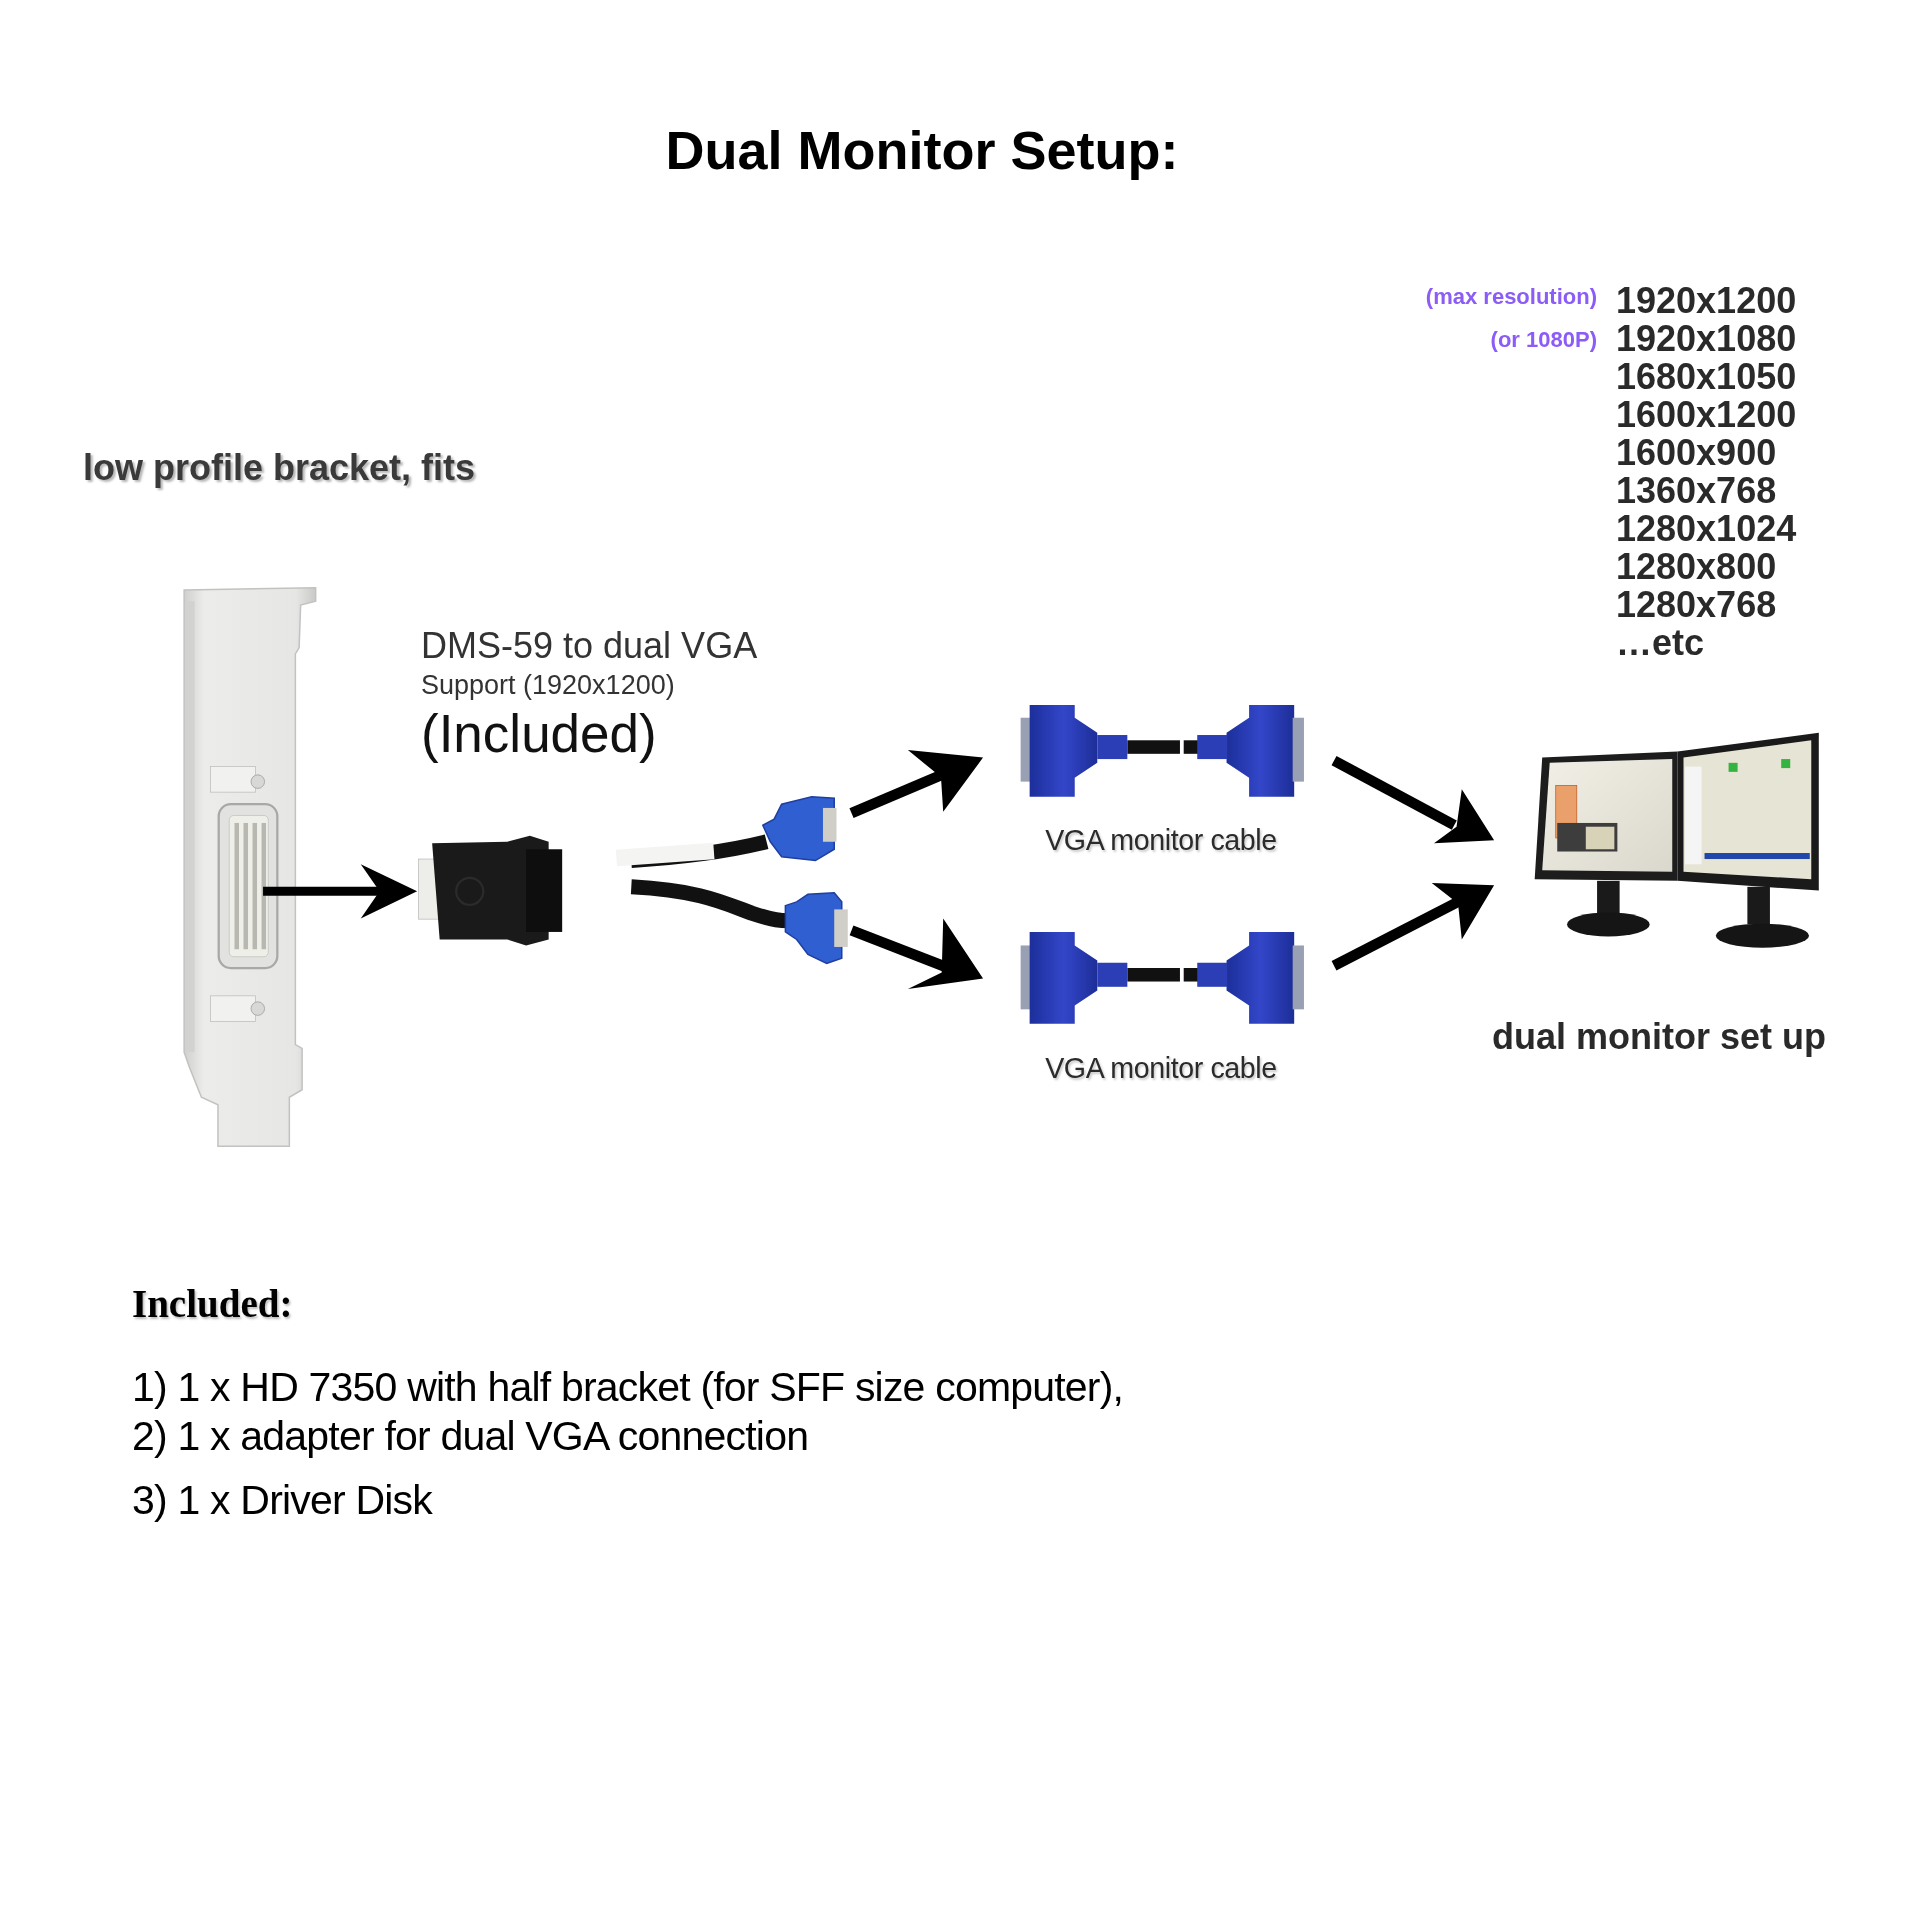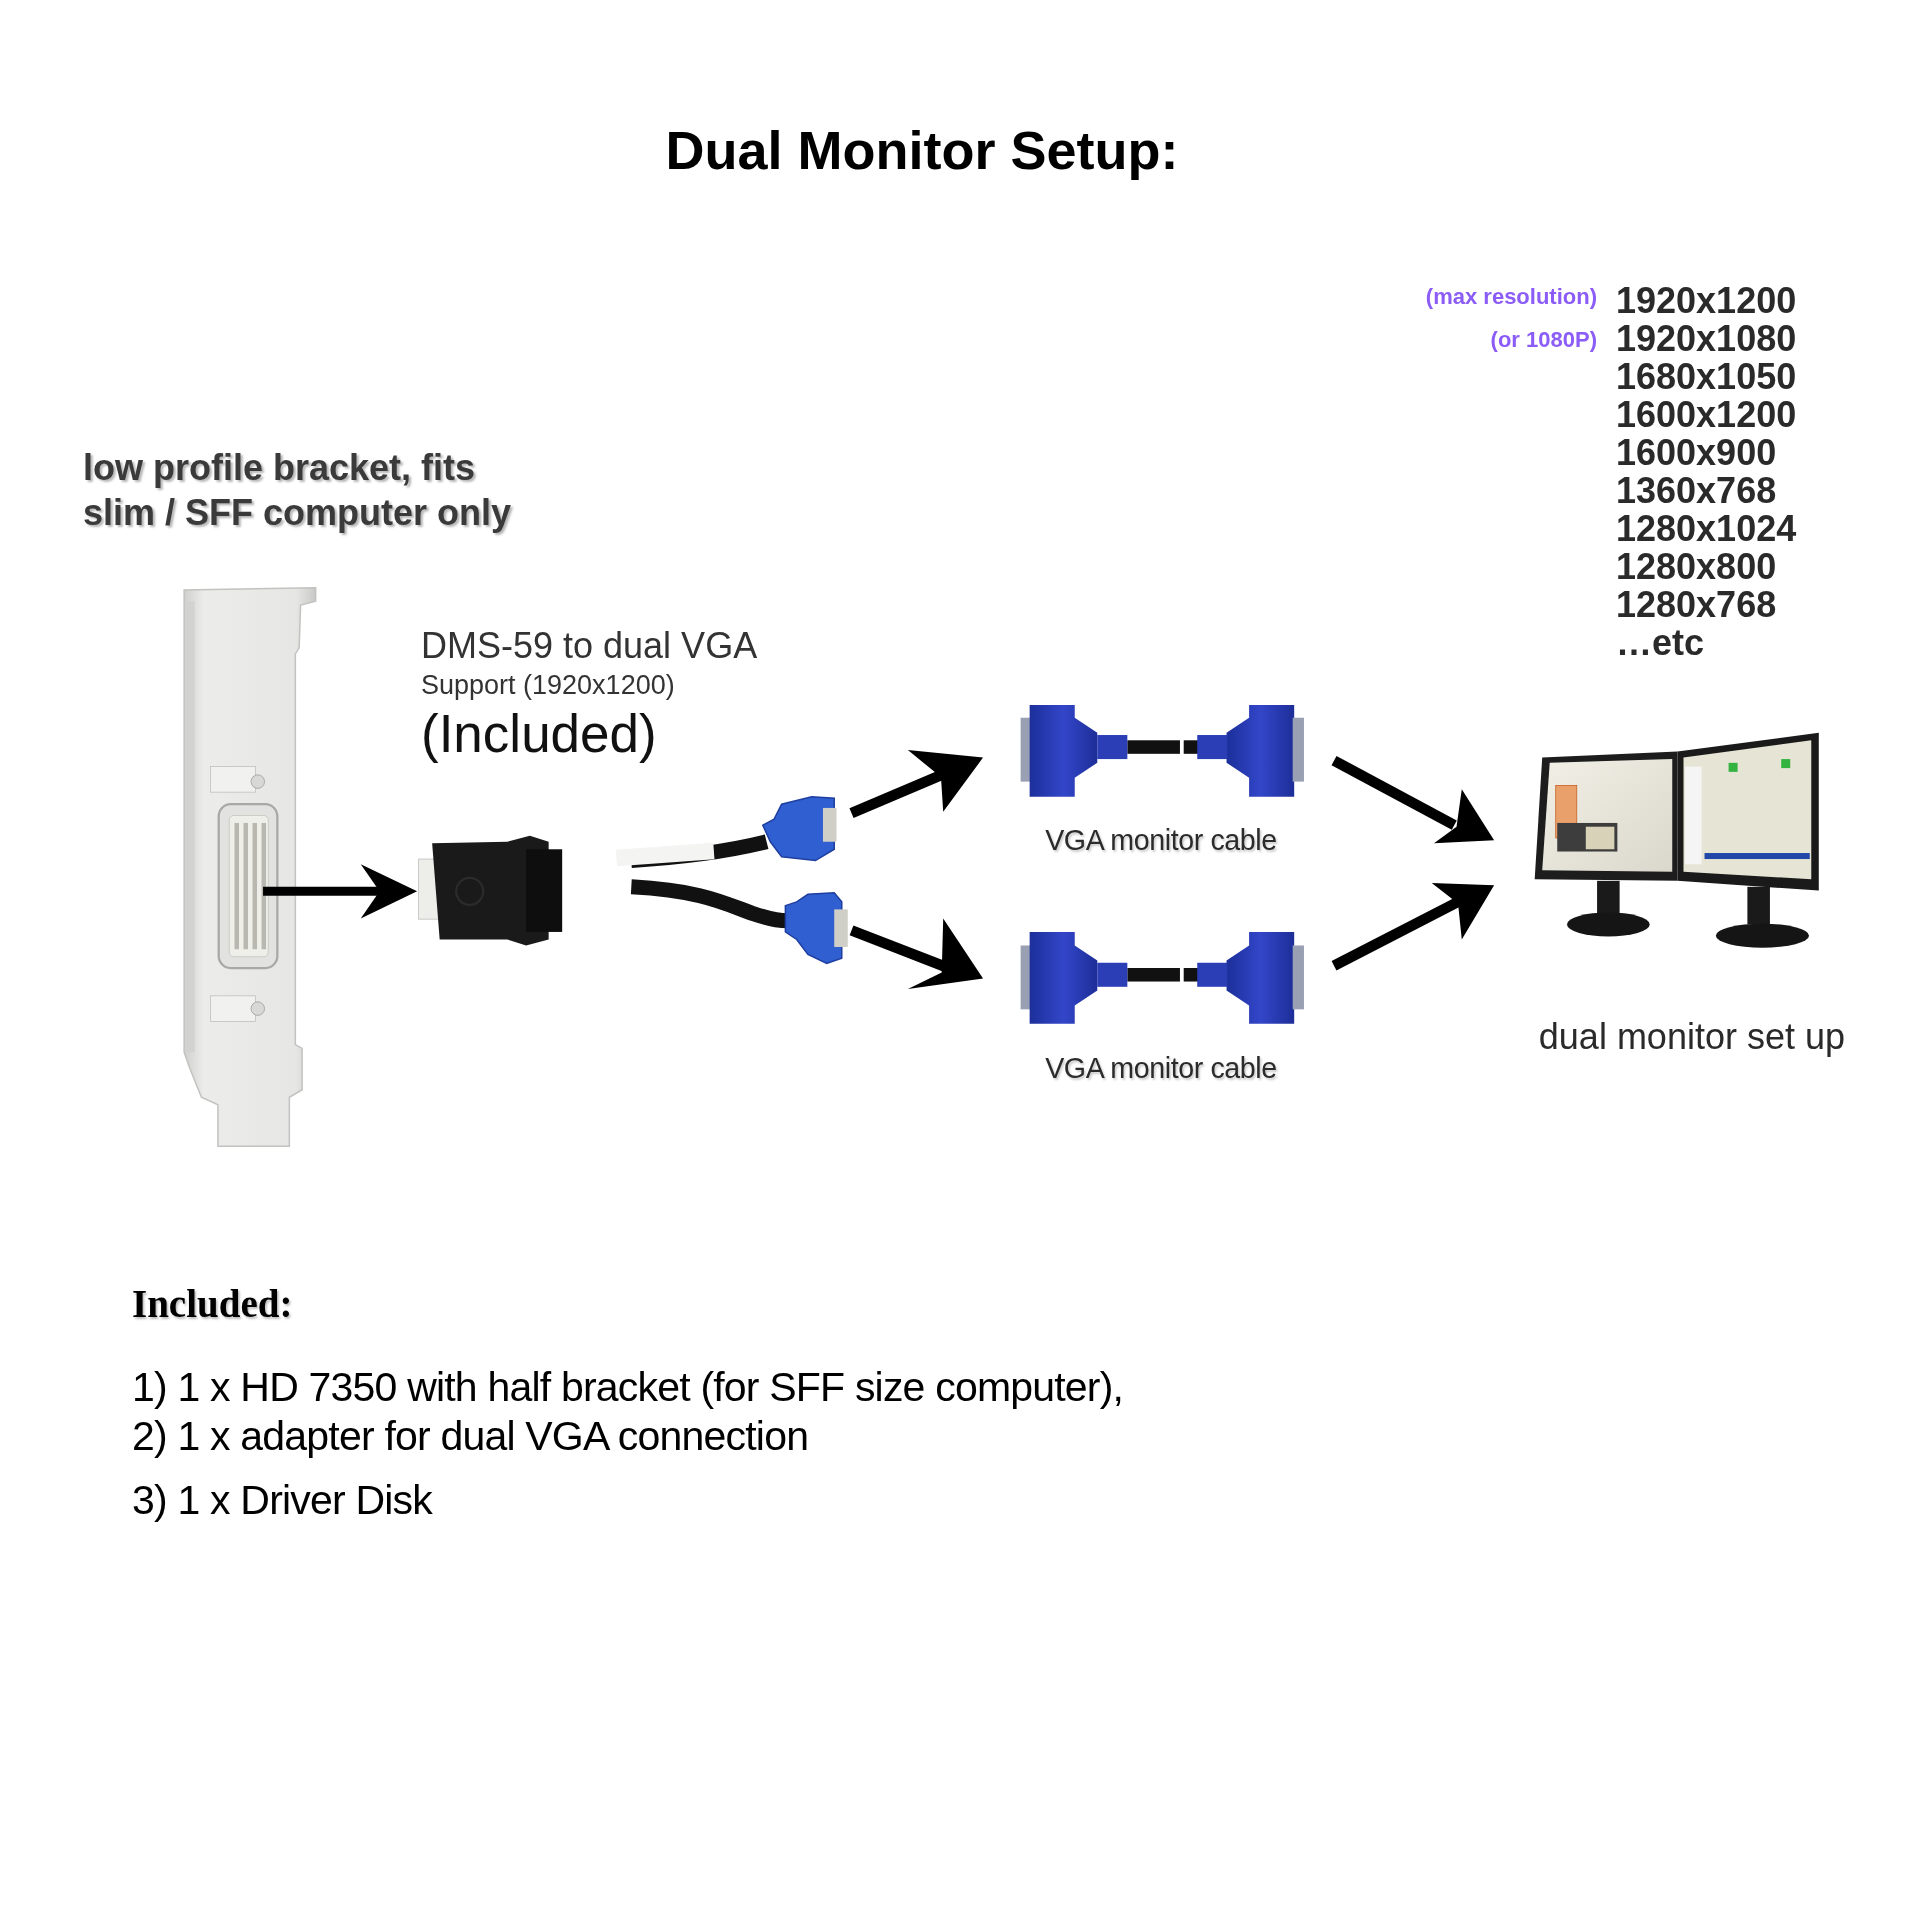--- a/index.html
+++ b/index.html
@@ -5,36 +5,35 @@
   html, body { margin:0; padding:0; background:#ffffff; }
   body { width:1924px; height:1924px; position:relative; overflow:hidden; font-family:"Liberation Sans", sans-serif; }
   .abs { position:absolute; }
   .title { left:0; width:1796px; top:119px; text-align:center; font-weight:bold; font-size:54px; color:#000; letter-spacing:0px;margin-left:24px; }
   .bracket-label { left:83px; top:445px; font-weight:bold; font-size:36px; line-height:45px; color:#3a3a3a; text-shadow:2.3px 2.3px 2.3px #b5b5b5; }
   .dms { left:421px; width:391px; text-align:left; color:#333; font-weight:normal; }
   .dms1 { top:625px; font-size:36px; }
   .dms2 { top:670px; font-size:27px; }
   .dms3 { top:703px; font-size:53px; color:#111; }
   .cable-label { width:316px; left:1003px; text-align:center; font-size:28.6px; color:#2b2b2b; text-shadow:1.5px 1.5px 2.3px #c8c8c8; letter-spacing:-0.4px; }
-  .dual-label { left:1492px; width:353px; text-align:right; top:1016px; font-size:36px; font-weight:normal; color:#2a2a2a; }
+  .dual-label { left:1492px; width:353px; text-align:left; top:1016px; font-size:36px; font-weight:bold; color:#2a2a2a; }
   .res-note { right:327px; font-size:22px; font-weight:bold; color:#8b5cf6; text-align:left; }
   .res-list { left:1616px; top:282px; font-size:36px; font-weight:bold; color:#2a2a2a; line-height:38px; }
   .res-list div { white-space:nowrap; }
   .included-h { left:132px; top:1281px; font-family:"Liberation Serif", serif; font-weight:bold; font-size:39px; color:#000; text-shadow:1.5px 2.3px 2.3px #bbb; }
   .inc-item { left:132px; font-size:41px; color:#000; letter-spacing:-0.8px; }
   svg { position:absolute; left:0; top:0; }
 </style>
 </head>
 <body>
 
 <div class="abs title">Dual Monitor Setup:</div>
 
 <div class="abs bracket-label">
   <div>low profile bracket, fits</div>
-  <div>slim / SFF computer only</div>
 </div>
 
 <div class="abs dms dms1">DMS-59 to dual VGA</div>
 <div class="abs dms dms2">Support (1920x1200)</div>
 <div class="abs dms dms3">(Included)</div>
 
 <div class="abs cable-label" style="top:824px;">VGA monitor cable</div>
 <div class="abs cable-label" style="top:1052px;">VGA monitor cable</div>
 
 <div class="abs dual-label">dual monitor set up</div>

